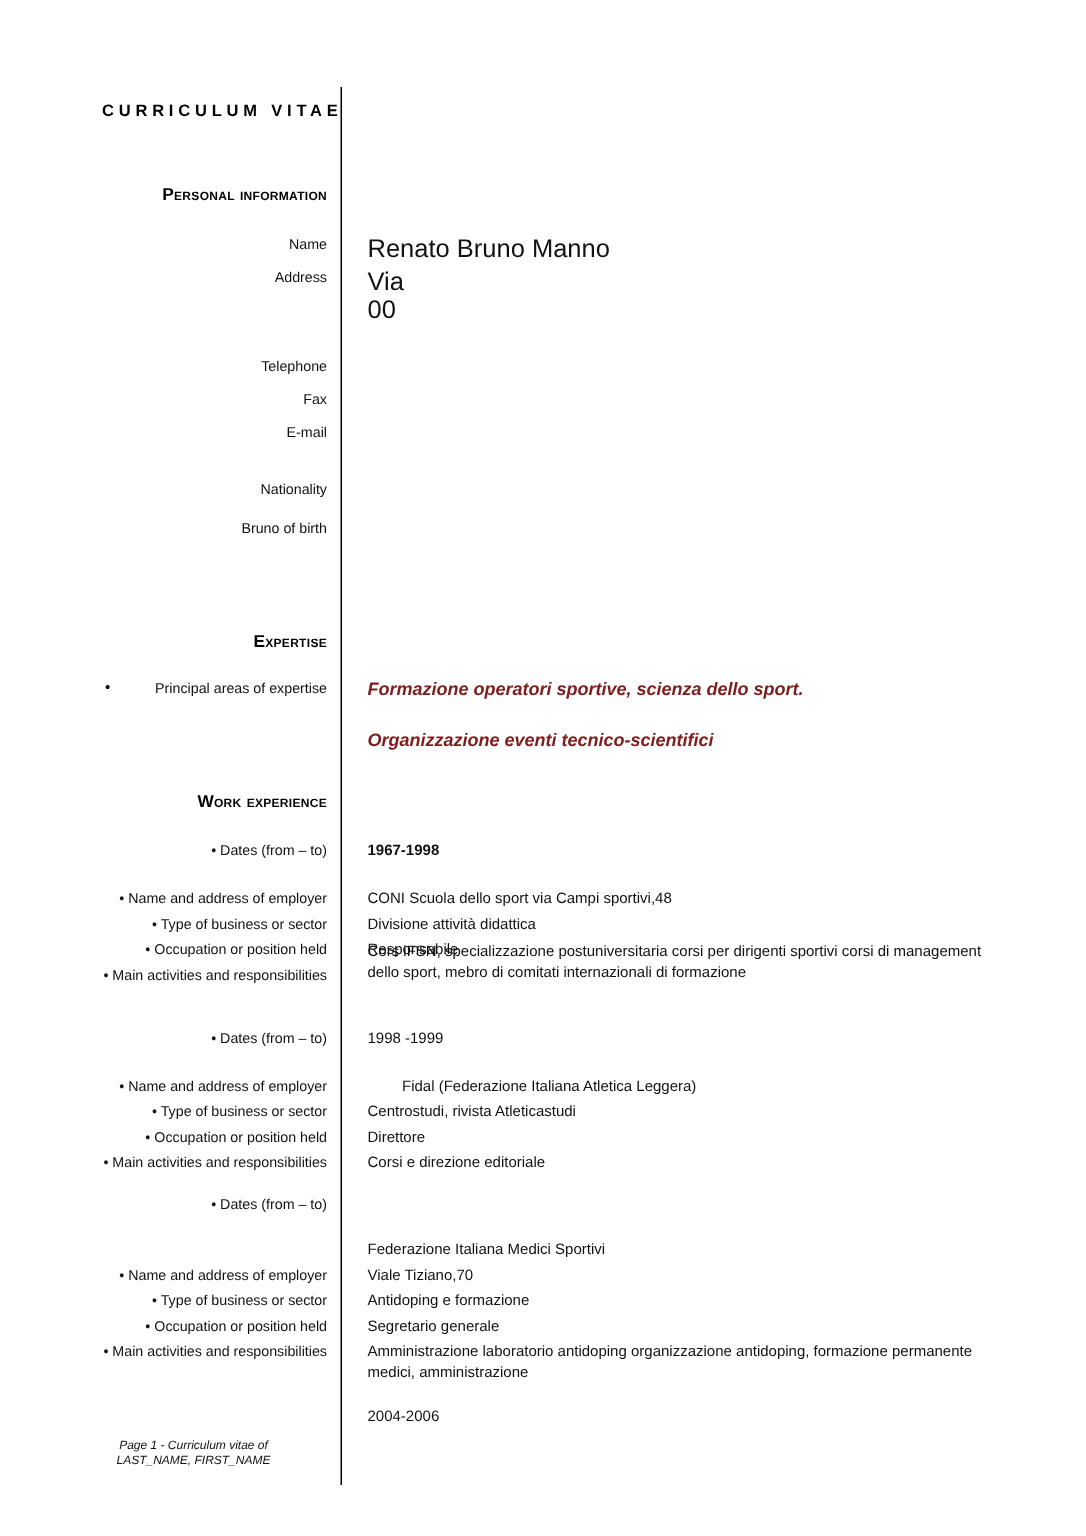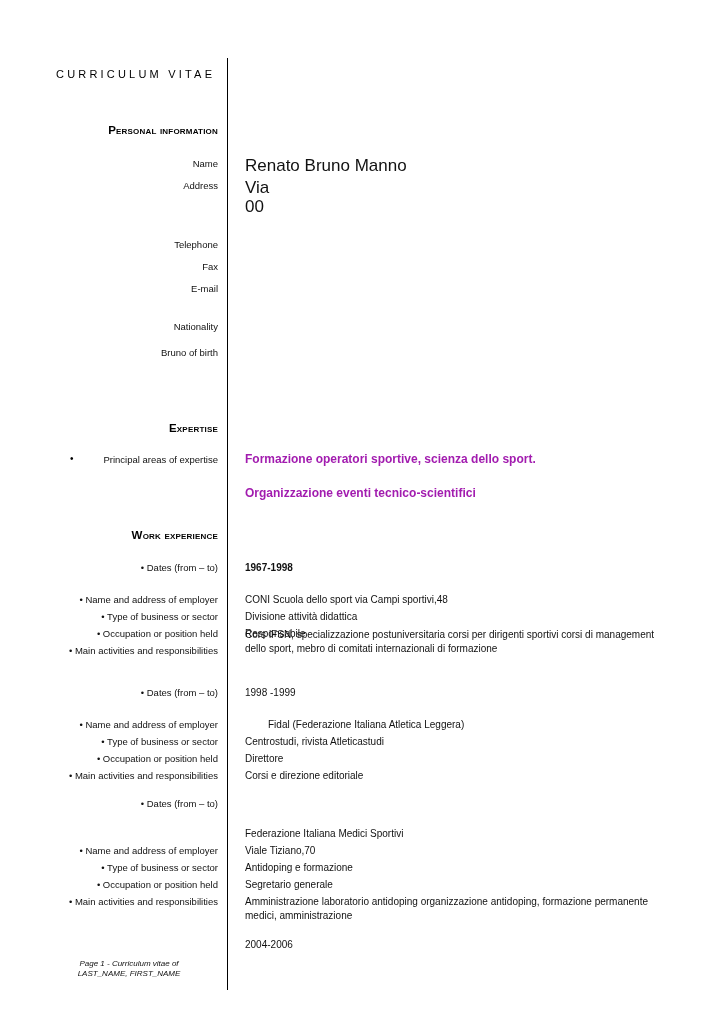--- a/index.html
+++ b/index.html
@@ -41,24 +41,24 @@
     left: 245px;
     width: 425px;
     font-size: 10px;
     line-height: 13.5px;
     color: #111111;
   }
 
   
   .doc-title {
     position: absolute;
-    left: 56px;
+    left: 68px;
     top: 68px;
     font-size: 11px;
-    font-weight: normal;
+    font-weight: bold;
     letter-spacing: 3.2px;
     color: #000000;
   }
 
   
   .section-heading {
     position: absolute;
     width: 178px;
     left: 40px;
     text-align: right;
@@ -71,21 +71,22 @@
 
   .big-value {
     font-size: 17px;
     line-height: 21px;
     color: #111111;
   }
   .expertise-value {
     font-size: 12px;
     font-weight: bold;
     line-height: 16px;
-    color: #a21caf;
+    color: #7f1d1d;
+    font-style: italic;
   }
   .bold {
     font-weight: bold;
   }
   .bullet-mark {
     position: absolute;
     left: 70px;
     font-size: 10px;
     color: #000000;
   }

